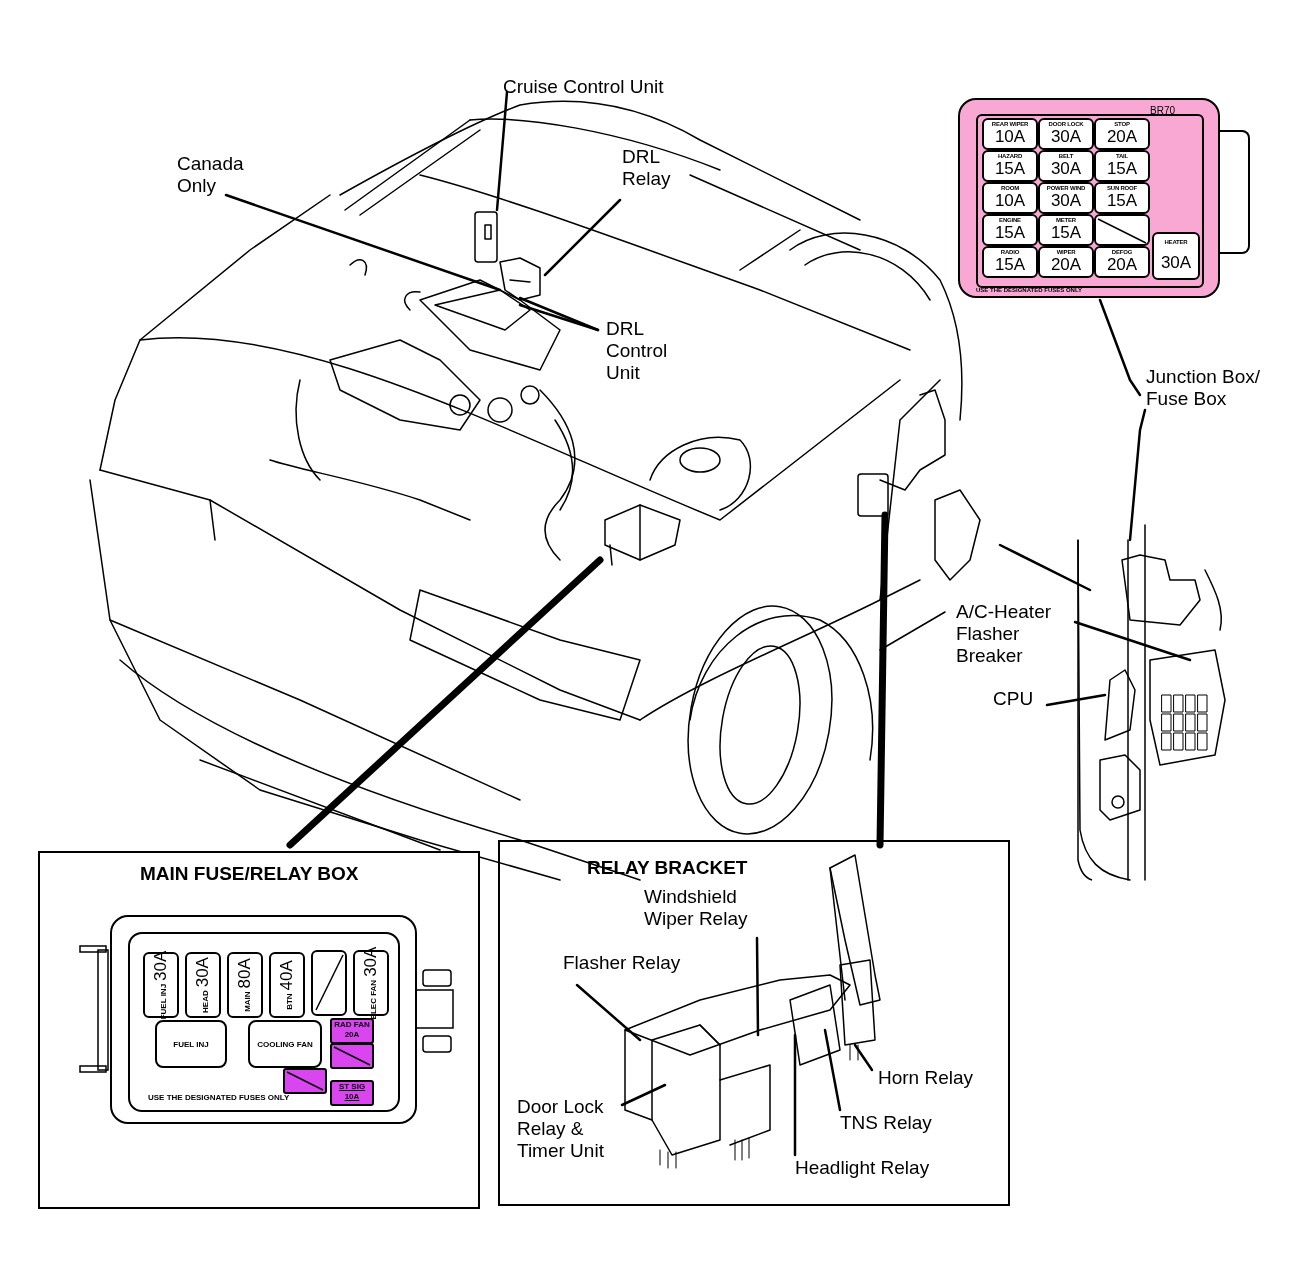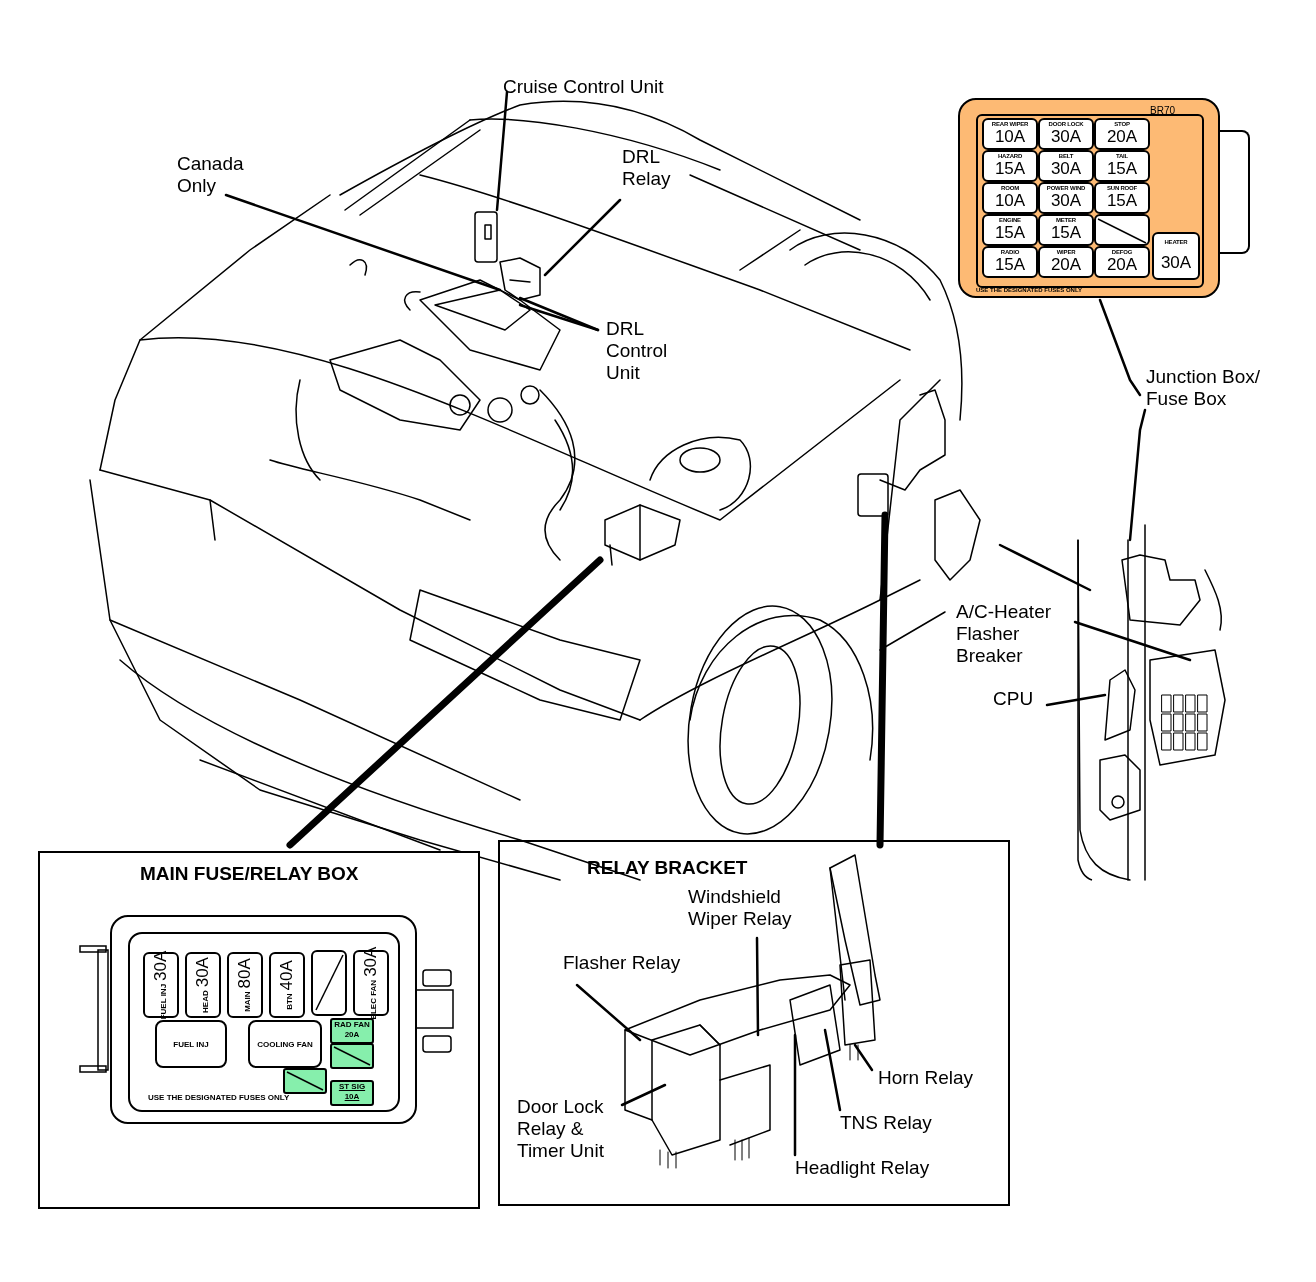--- a/index.html
+++ b/index.html
@@ -2,37 +2,37 @@
 <html><head>
 <meta charset="utf-8">
 <style>
   html, body { margin:0; padding:0; background:#fff; }
   body { width:1316px; height:1282px; position:relative; overflow:hidden; font-family:"Liberation Sans", sans-serif; color:#000; }
   #art { position:absolute; left:0; top:0; }
   .lbl { position:absolute; font-size:19px; line-height:22px; white-space:pre-line; color:#000; }
   .hdr { position:absolute; font-weight:bold; font-size:19px; color:#000; }
   .panel { position:absolute; border:2px solid #000; background:#fff; }
   
-  .jbox { position:absolute; left:958px; top:98px; width:258px; height:196px; border:2px solid #000; border-radius:18px; background:#fdba74; }
+  .jbox { position:absolute; left:958px; top:98px; width:258px; height:196px; border:2px solid #000; border-radius:18px; background:#f9a8d4; }
   .jtab { position:absolute; left:1214px; top:130px; width:34px; height:120px; border:2px solid #000; border-left:none; border-radius:0 8px 8px 0; background:#fff; }
   .jinner { position:absolute; left:16px; top:14px; width:224px; height:170px; border:2px solid #000; border-radius:6px; }
   .jf { position:absolute; width:52px; height:28px; border:2px solid #000; border-radius:6px; text-align:center; background:#fff; }
   .jf .n { display:block; font-size:6px; font-weight:bold; line-height:8px; letter-spacing:-0.2px; }
   .jf .a { display:block; font-size:17px; line-height:18px; }
   .jbr { position:absolute; left:190px; top:5px; font-size:10px; }
   .jnote { position:absolute; left:16px; bottom:3px; font-size:6px; font-weight:bold; }
   
   .mbox-out { position:absolute; left:110px; top:915px; width:303px; height:205px; border:2px solid #000; border-radius:18px; background:#fff; }
   .mbox-in { position:absolute; left:128px; top:932px; width:268px; height:176px; border:2px solid #000; border-radius:14px; }
   .mf { position:absolute; width:32px; height:62px; border:2px solid #000; border-radius:6px; background:#fff; }
   .mf .vt { position:absolute; left:50%; top:50%; transform:translate(-50%,-50%) rotate(-90deg); white-space:nowrap; text-align:center; }
   .mf .vt .n { font-size:8px; font-weight:bold; }
   .mf .vt .a { font-size:17px; margin-left:3px; }
   .mr { position:absolute; border:2px solid #000; border-radius:8px; font-size:8px; font-weight:bold; display:flex; align-items:center; justify-content:center; background:#fff; }
-  .ms { position:absolute; width:40px; height:22px; border:2px solid #000; border-radius:3px; text-align:center; font-size:8px; font-weight:bold; line-height:10px; background:#86efac; }
+  .ms { position:absolute; width:40px; height:22px; border:2px solid #000; border-radius:3px; text-align:center; font-size:8px; font-weight:bold; line-height:10px; background:#d946ef; }
   .mnote { position:absolute; left:148px; top:1093px; font-size:8px; font-weight:bold; }
 </style>
 </head>
 <body>
 
 <svg id="art" width="1316" height="1282" viewBox="0 0 1316 1282" fill="none" stroke="#000" stroke-width="1.5" stroke-linejoin="round" stroke-linecap="round">
 
   <g>
     <path d="M340 195 C420 150 480 120 520 105 C580 95 640 105 700 140 L860 220"></path>
     <path d="M345 210 L470 120"></path>
@@ -304,21 +304,21 @@
 <div class="ms" style="left:330px;top:1080px;text-decoration:underline;"><span>ST SIG</span><br><span>10A</span></div>
 <div class="ms" style="left:283px;top:1068px;">
   <svg width="40" height="22" style="position:absolute;left:0;top:0;">
       <line x1="2" y1="2" x2="38" y2="20" stroke="#000" stroke-width="1.5"></line>
     </svg>
 </div>
 <div class="mnote">USE THE DESIGNATED FUSES ONLY</div>
 
 <div class="panel" style="left:498px;top:840px;width:508px;height:362px;background:transparent;"></div>
 <div class="hdr" style="left:587px;top:857px;text-align:right;">RELAY BRACKET</div>
-<div class="lbl" style="left:644px;top:886px;margin-left:44px;">Windshield
+<div class="lbl" style="left:644px;top:886px;">Windshield
 Wiper Relay</div>
 <div class="lbl" style="left:563px;top:952px;">Flasher Relay</div>
 <div class="lbl" style="left:517px;top:1096px;">Door Lock
 Relay &amp;
 Timer Unit</div>
 <div class="lbl" style="left:878px;top:1067px;">Horn Relay</div>
 <div class="lbl" style="left:840px;top:1112px;">TNS Relay</div>
 <div class="lbl" style="left:795px;top:1157px;">Headlight Relay</div>
 
 <svg style="position:absolute;left:0;top:0;pointer-events:none;" width="1316" height="1282" fill="none" stroke="#000" stroke-width="1.5">

